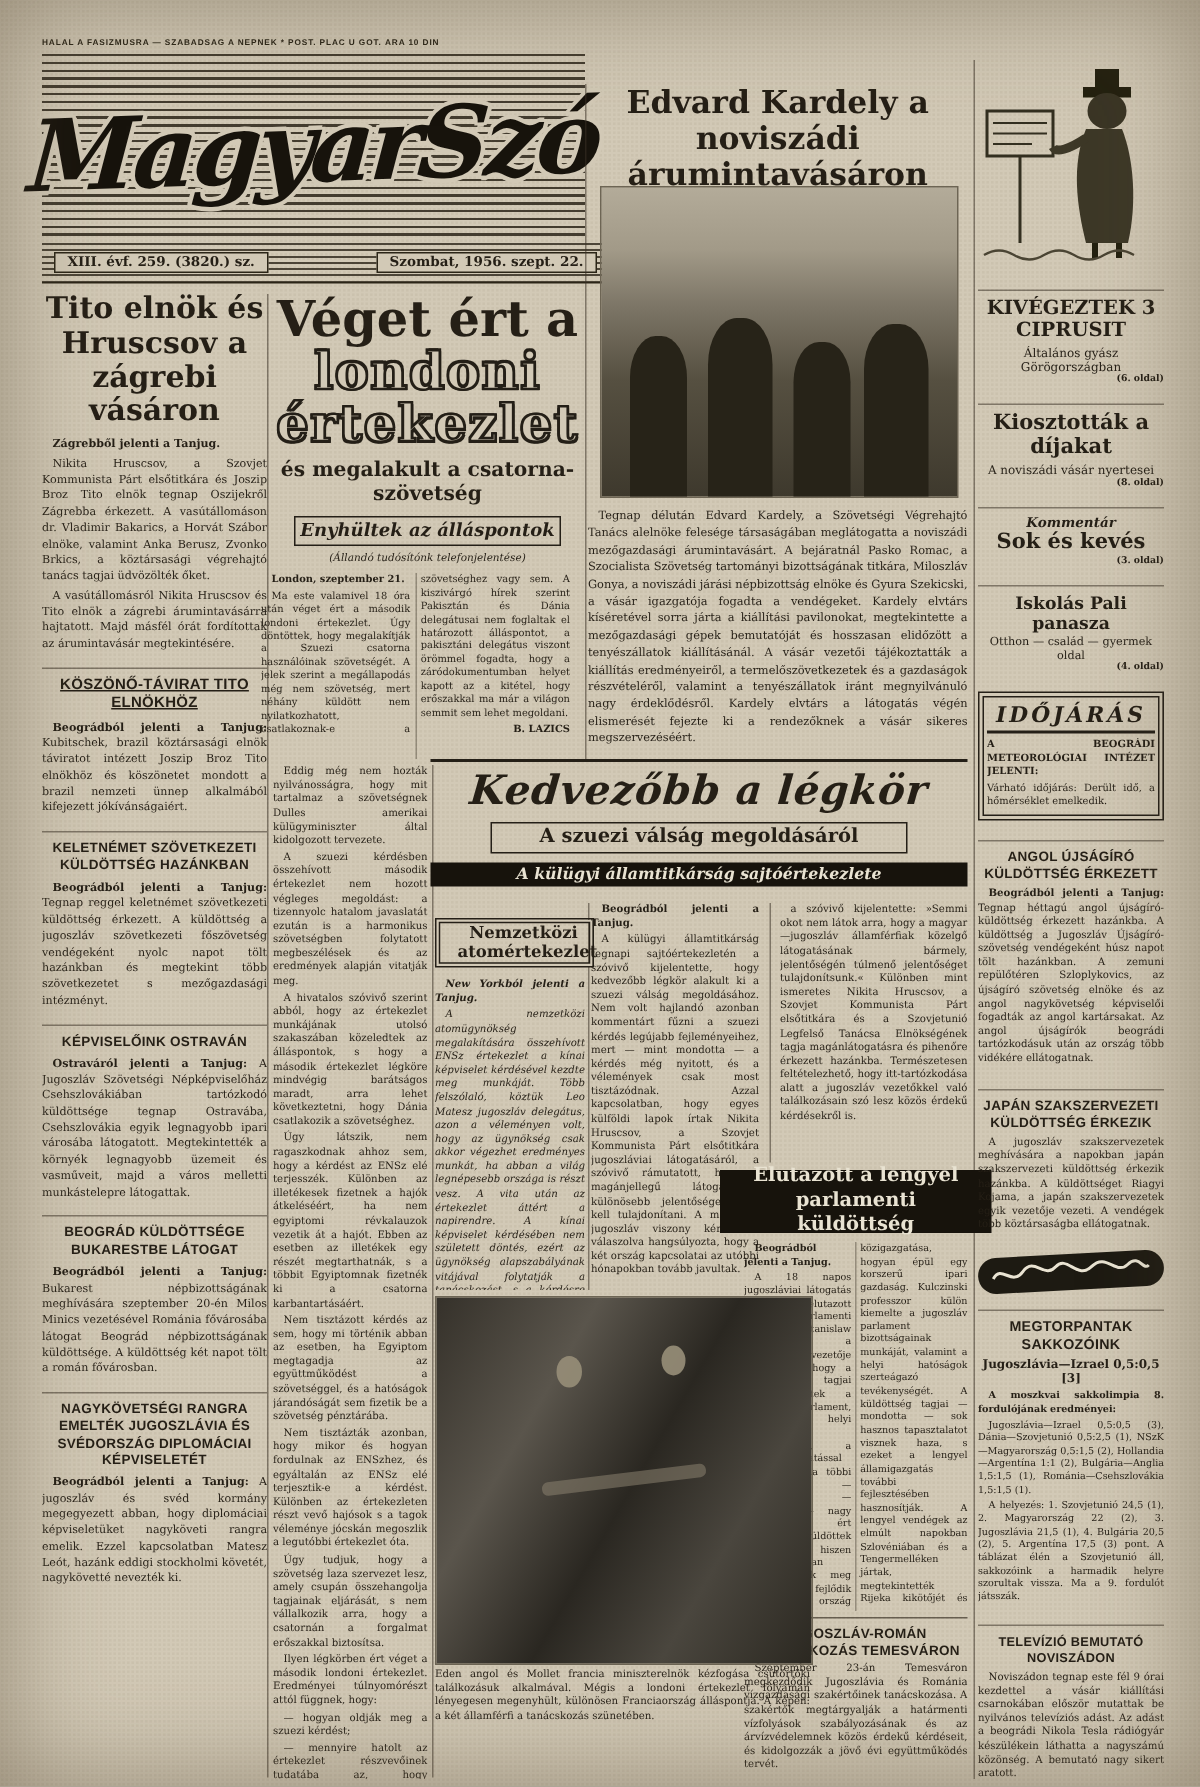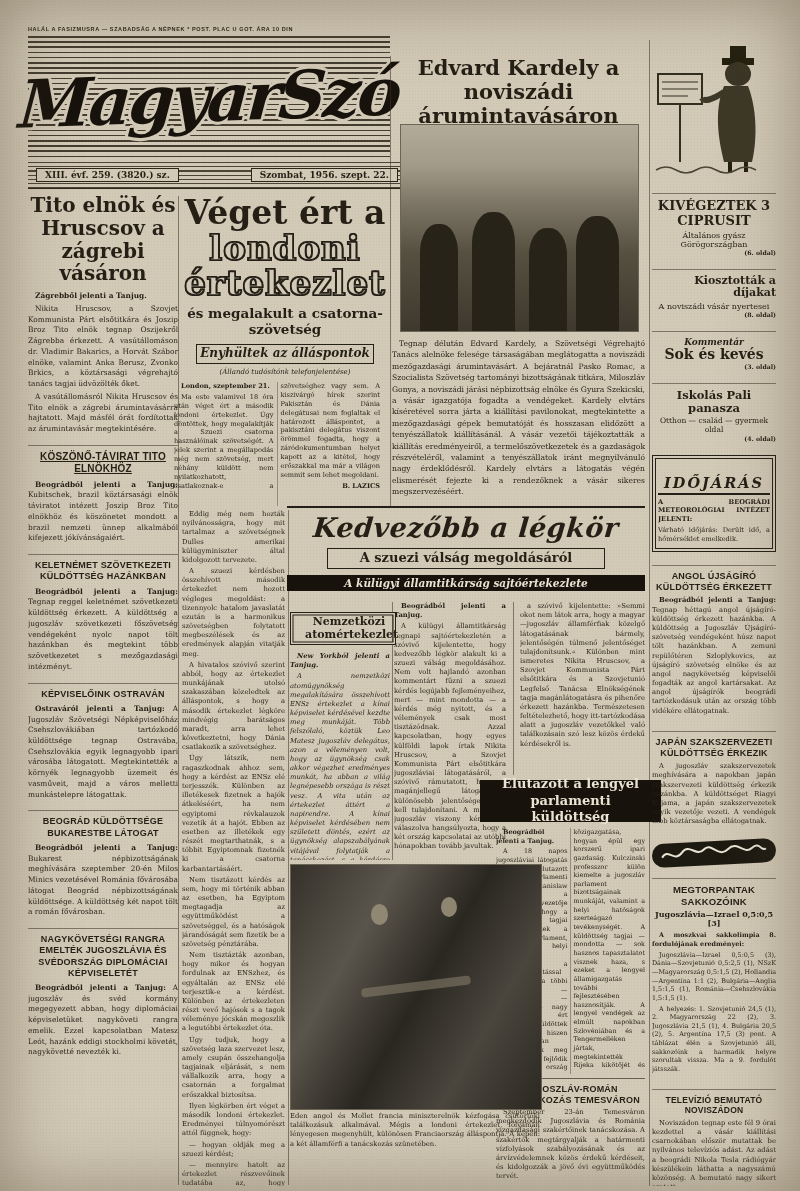--- a/index.html
+++ b/index.html
@@ -42,21 +42,21 @@
   .photo-kardely{background:linear-gradient(180deg,#b3ab99 0%,#a29a88 20%,#7d7667 38%,#565041 62%,#3e392d 100%);}
   .sil{position:absolute;bottom:0;background:#272318;border-radius:45% 45% 0 0 / 26% 26% 0 0;}
   .photo-eden{background:linear-gradient(120deg,#35312a,#5a554c 28%,#2a2721 52%,#4a463e 74%,#2b2821);}
   .face{position:absolute;border-radius:50%;background:#968d77;opacity:.92;}
   
   .cols2{column-count:2;column-gap:7px;column-rule:1px solid rgba(58,50,38,.4);}
   .flexcol{display:flex;flex-direction:column;gap:8px;overflow:hidden;}
   .art{padding-top:5px;border-top:1px solid rgba(58,50,38,.55);}
   .art:first-child{border-top:none;padding-top:0;}
   .cite{text-align:right;font-size:6.2px;font-weight:bold;}
-  .idobox{border:1.5px solid #241f17;box-shadow:inset 0 0 0 2px #d2c9b6,inset 0 0 0 3px #241f17;padding:18px 5px 5px;}
+  .idobox{border:1.5px solid #241f17;box-shadow:inset 0 0 0 2px #d2c9b6,inset 0 0 0 3px #241f17;padding:6px 5px 5px;}
   .ido-title{font-weight:bold;font-style:italic;font-size:14.5px;text-align:center;letter-spacing:2px;
     border-bottom:2px double #241f17;margin-bottom:3px;padding-bottom:2px;}
   .script-head{font-style:italic;font-weight:bold;font-size:27px;text-align:center;letter-spacing:.5px;
     transform:skewX(-5deg);}
   .banner{background:#1d1a12;border-radius:12px;transform:rotate(-3deg);}
 </style>
 </head>
 <body>
 
 <div class="page">
@@ -217,21 +217,21 @@
       </svg>
     </div>
 
     <div class="art">
       <div class="h-serif" style="font-size:13px;">KIVÉGEZTEK 3 CIPRUSIT</div>
       <div class="h-serif" style="font-size:8px;font-weight:normal;margin-top:2px;">Általános gyász Görögországban</div>
       <div class="cite">(6. oldal)</div>
     </div>
 
     <div class="art">
-      <div class="h-serif" style="font-size:11px;text-align:right;">Kiosztották a díjakat</div>
+      <div class="h-serif" style="font-size:14px;">Kiosztották a díjakat</div>
       <div class="h-serif" style="font-size:8px;font-weight:normal;margin-top:2px;">A noviszádi vásár nyertesei</div>
       <div class="cite">(8. oldal)</div>
     </div>
 
     <div class="art">
       <div class="h-serif" style="font-size:9px;font-style:italic;">Kommentár</div>
       <div class="h-serif" style="font-size:14px;">Sok és kevés</div>
       <div class="cite">(3. oldal)</div>
     </div>
 

